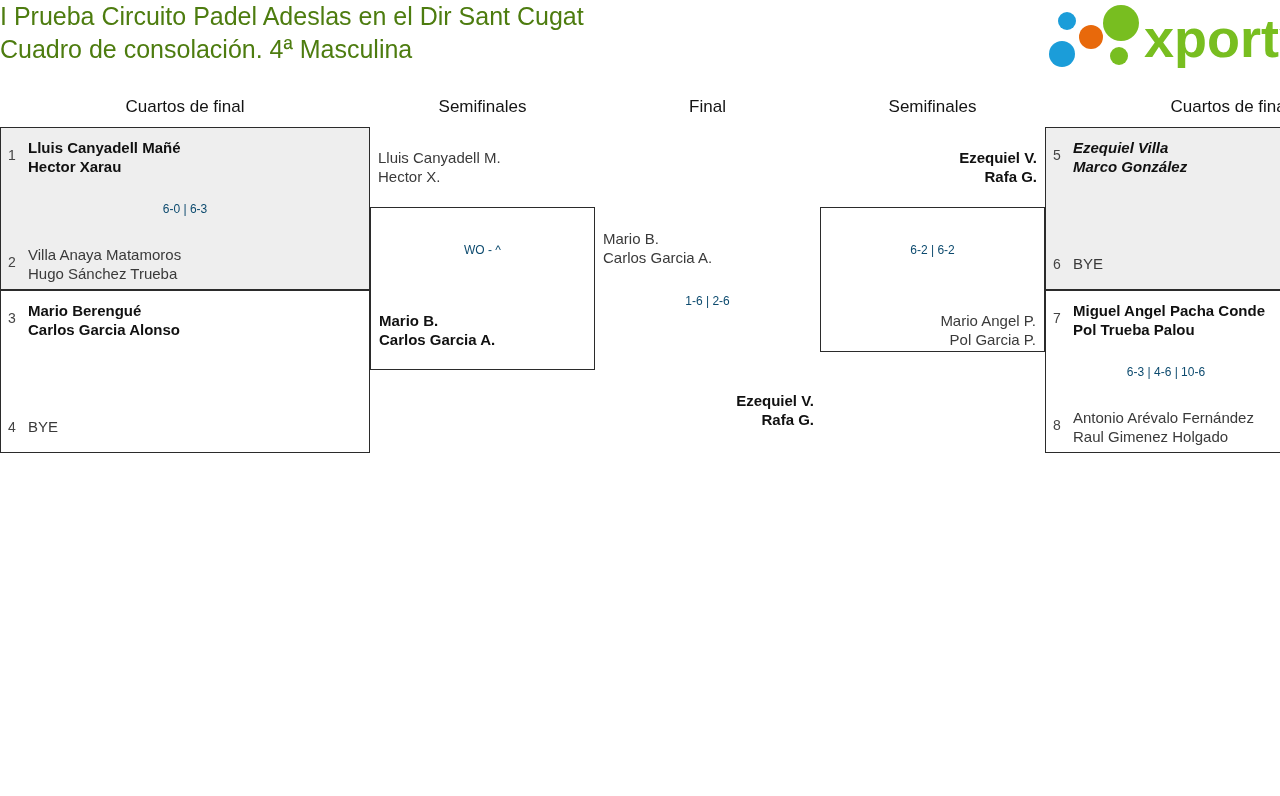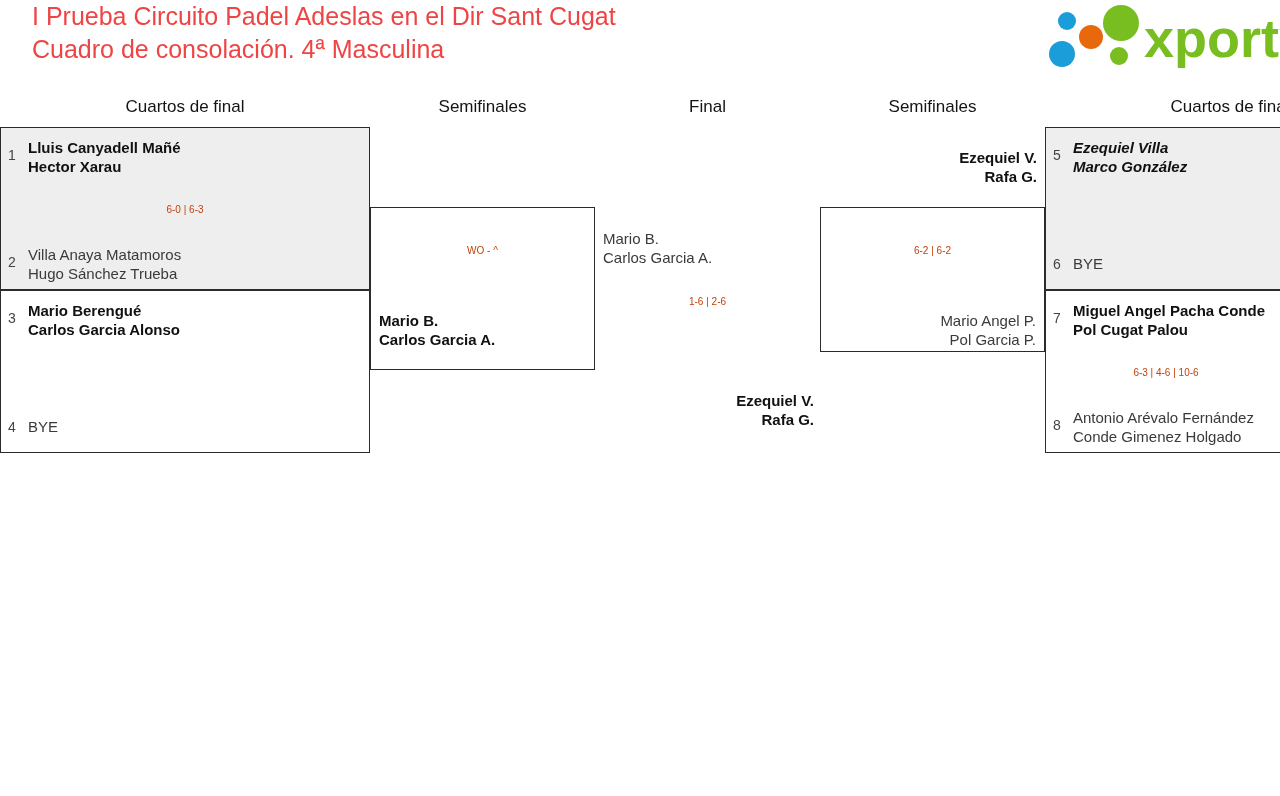--- a/index.html
+++ b/index.html
@@ -16,23 +16,22 @@
   
   .title-block {
     position: absolute;
     left: 0; top: 0;
     width: 860px;
   }
   .title-line {
     font-size: 25px;
     line-height: 33px;
     font-weight: 400;
-    color: #ef4444;
-    white-space: nowrap;
-    padding-left: 32px;
+    color: #4d7c0f;
+    white-space: nowrap;
   }
 
   .logo {
     position: absolute;
     right: 0px; top: 4px;
     width: 232px; height: 66px;
   }
   .logo svg { display: block; }
 
   
@@ -69,23 +68,23 @@
   .seed {
     position: absolute;
     font-size: 14px;
     line-height: 18px;
     color: #444444;
     font-weight: 400;
   }
 
   .score {
     position: absolute;
-    font-size: 10px;
+    font-size: 12px;
     line-height: 19px;
-    color: #c2410c;
+    color: #0c4a6e;
     white-space: nowrap;
   }
   .score.calign { text-align: center; }
 </style>
 </head>
 <body>
 
 <div class="page">
 
   <div class="title-block">
@@ -133,20 +132,26 @@
       <span class="ln">Carlos Garcia Alonso</span>
     </div>
     <div class="score calign" style="left:0px; top:72px; width:368px;"></div>
     <div class="seed" style="left:7px;  top:127px;">4</div>
     <div class="team lose" style="left:27px; top:126px;">
       <span class="ln">BYE</span>
       <span class="ln"></span>
     </div>
   </div>
 
+  <div class="mbox noborder" style="left:370px; top:140px; width:225px; height:60px;">
+    <div class="team lose" style="left:8px; top:8px;">
+      <span class="ln">Lluis Canyadell M.</span>
+      <span class="ln">Hector X.</span>
+    </div>
+  </div>
 
   <div class="mbox" style="left:370px; top:207px; width:225px; height:163px;">
     <div class="score calign" style="left:0px; top:33px; width:223px;">WO - ^</div>
     <div class="team win" style="left:8px; top:103px;">
       <span class="ln">Mario B.</span>
       <span class="ln">Carlos Garcia A.</span>
     </div>
   </div>
 
   <div class="mbox noborder" style="left:595px; top:221px; width:225px; height:60px;">
@@ -193,23 +198,23 @@
     <div class="team lose" style="left:27px; top:126px;">
       <span class="ln">BYE</span>
       <span class="ln"></span>
     </div>
   </div>
 
   <div class="mbox" style="left:1045px; top:290px; width:370px; height:163px;">
     <div class="seed" style="left:7px;  top:18px;">7</div>
     <div class="team win" style="left:27px; top:10px;">
       <span class="ln">Miguel Angel Pacha Conde</span>
-      <span class="ln">Pol Cugat Palou</span>
+      <span class="ln">Pol Trueba Palou</span>
     </div>
     <div class="score calign" style="left:0px; top:72px; width:240px;">6-3 | 4-6 | 10-6</div>
     <div class="seed" style="left:7px;  top:125px;">8</div>
     <div class="team lose" style="left:27px; top:117px;">
       <span class="ln">Antonio Arévalo Fernández</span>
-      <span class="ln">Conde Gimenez Holgado</span>
+      <span class="ln">Raul Gimenez Holgado</span>
     </div>
   </div>
 
 </div>
 
 </body></html>

